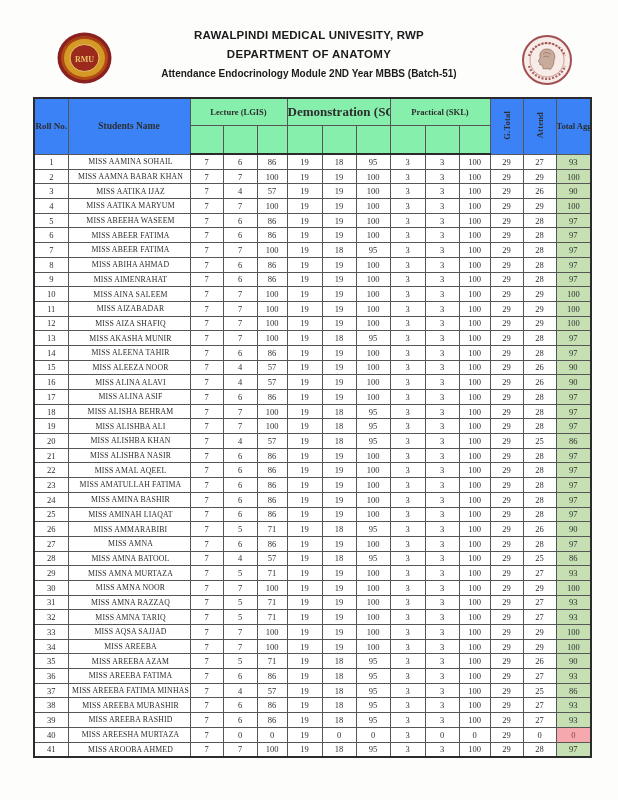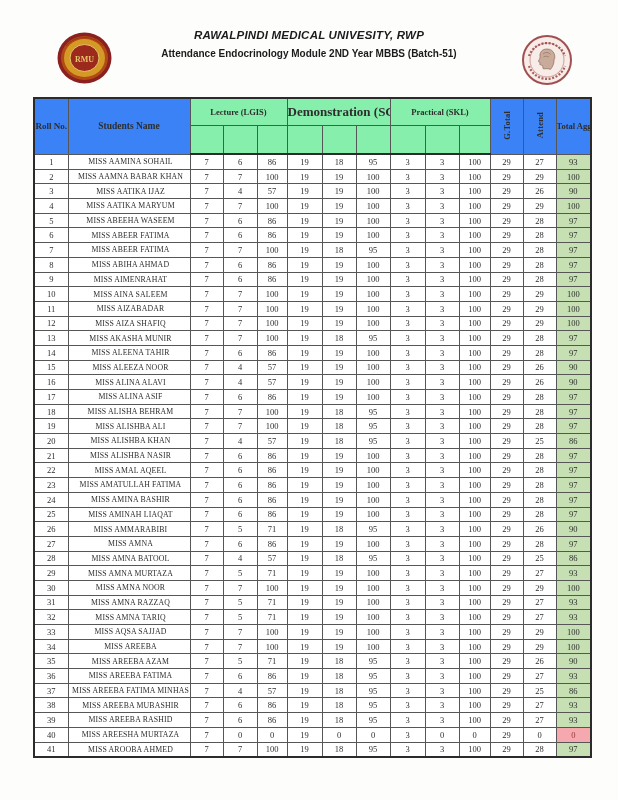--- a/index.html
+++ b/index.html
@@ -3,21 +3,21 @@
 <meta charset="utf-8">
 <style>
   html,body { margin:0; padding:0; background:#ffffff; }
   .page {
     position:relative; width:618px; height:800px; background:#fdfdfc;
     font-family:"Liberation Serif", serif; overflow:hidden;
   }
   
   .titles { position:absolute; top:29px; left:0; right:0; text-align:center;
             font-family:"Liberation Sans", sans-serif; color:#1b1b1b; }
-  .t1 { font-size:11.5px; font-weight:bold; letter-spacing:0.2px; margin-bottom:7px;font-style:italic; }
+  .t1 { font-size:11.5px; font-weight:bold; letter-spacing:0.2px; margin-bottom:7px; }
   .t2 { font-size:11.5px; font-weight:bold; letter-spacing:0.3px; margin-bottom:8px; }
   .t3 { font-size:10px; font-weight:bold; }
   
   .seal { position:absolute;text-align:right; }
   .seal-left  { top:31px; left:56px; }
   .seal-right { top:34px; left:521px; }
   
   table.att {
     position:absolute; top:97px; left:33px; width:557px;
     border-collapse:collapse; table-layout:fixed;
@@ -54,20 +54,21 @@
       <ellipse cx="28.5" cy="27" rx="20.5" ry="19" fill="#d59a26"></ellipse>
       <ellipse cx="28.5" cy="27" rx="14.5" ry="13.5" fill="#9c2a1c"></ellipse>
       <ellipse cx="28.5" cy="27" rx="14.5" ry="13.5" fill="none" stroke="#e8c46a" stroke-width="1"></ellipse>
       <text x="28.5" y="30.5" text-anchor="middle" font-size="8" font-family="Liberation Serif, serif" fill="#e8c46a" font-weight="bold">RMU</text>
       <path d="M10 15 A 23 21 0 0 1 47 15" fill="none" stroke="#7c1d10" stroke-width="0.8" opacity="0.6"></path>
     </svg>
   </div>
 
   <div class="titles">
     <div class="t1">RAWALPINDI MEDICAL UNIVESITY, RWP</div>
+    <div class="t2">DEPARTMENT OF ANATOMY</div>
     <div class="t3">Attendance Endocrinology  Module  2ND Year MBBS (Batch-51)</div>
   </div>
 
   <div class="seal seal-right">
     <svg width="52" height="52" viewBox="0 0 52 52">
       <circle cx="26" cy="26" r="24" fill="#f8ece8"></circle>
       <circle cx="26" cy="26" r="24" fill="none" stroke="#a05050" stroke-width="2"></circle>
       <circle cx="26" cy="26" r="17" fill="none" stroke="#c08a82" stroke-width="0.8"></circle>
       <path d="M8 22 A 19 19 0 0 1 44 22" fill="none" stroke="#8a3030" stroke-width="2.2" stroke-dasharray="2 1.6" opacity="0.75"></path>
       <path d="M8 32 A 19 19 0 0 0 44 32" fill="none" stroke="#8a3030" stroke-width="2.2" stroke-dasharray="2 1.6" opacity="0.75"></path>

